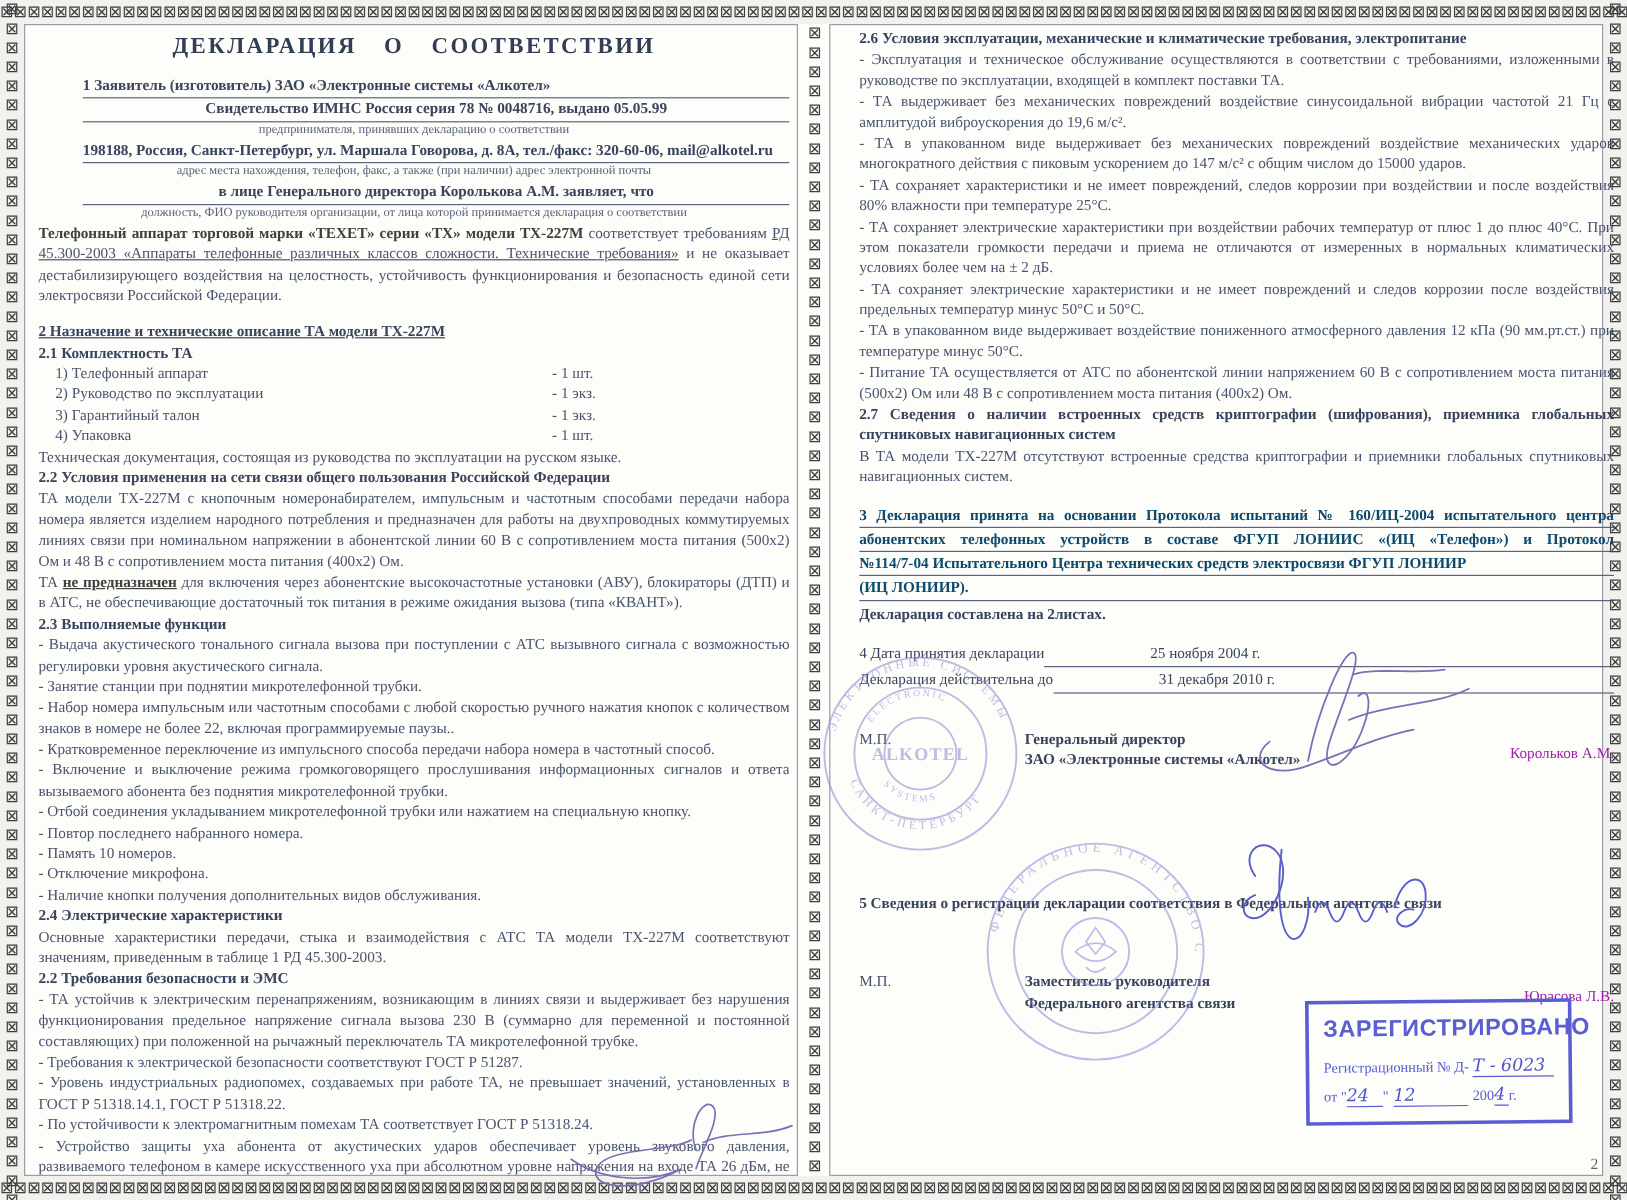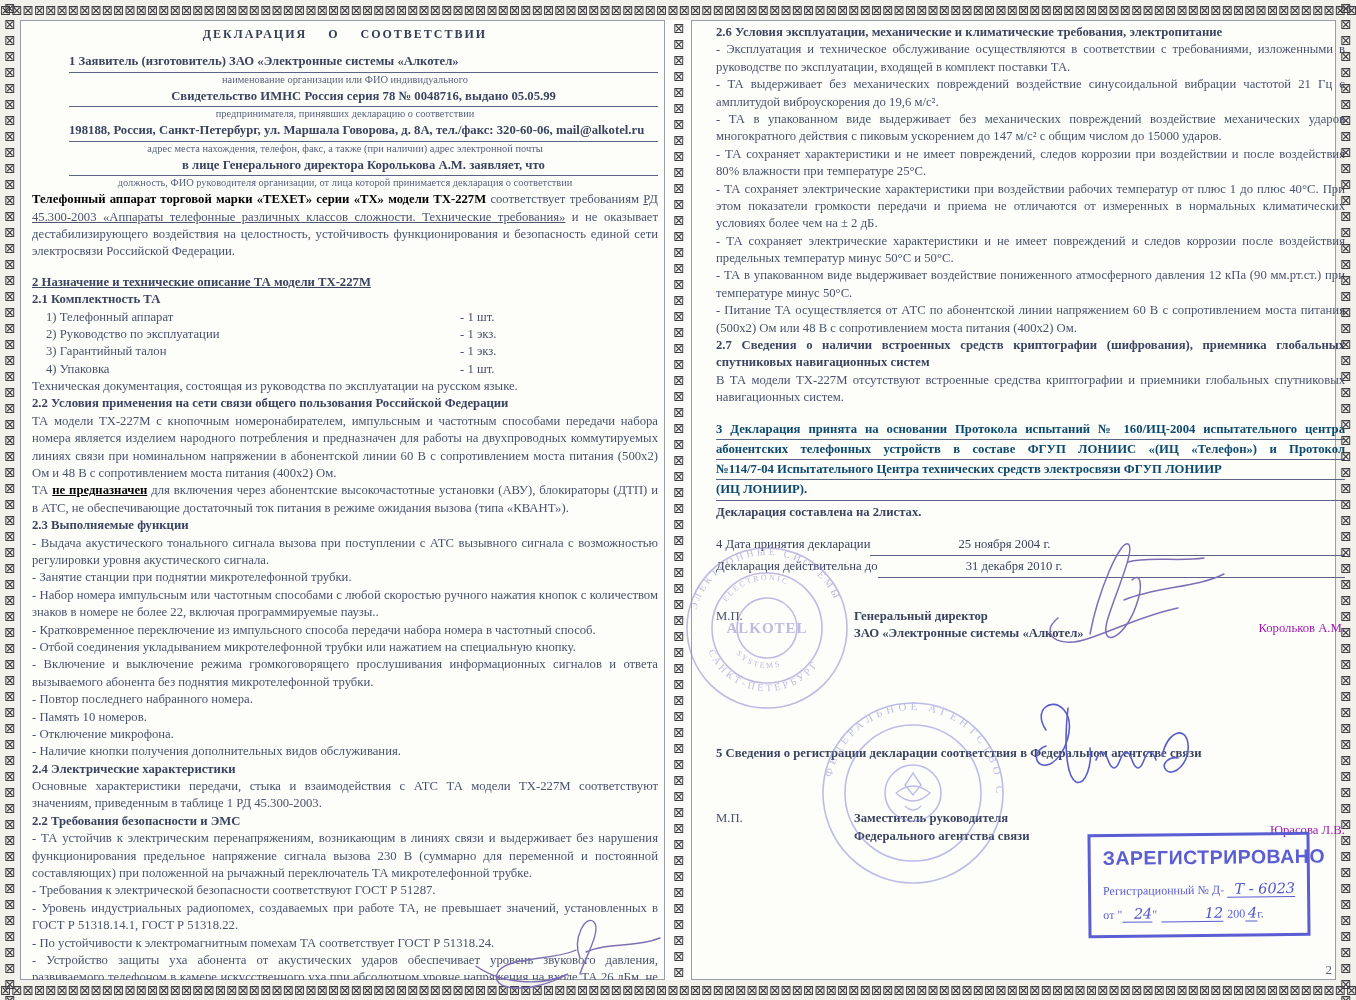--- a/index.html
+++ b/index.html
@@ -28,26 +28,26 @@
     border-left:1px solid #979da9;border-right:1px solid #979da9;
     writing-mode:vertical-rl;text-orientation:upright;line-height:24px;
     text-align:center;z-index:3;background:#fdfdfa;
   }
   
   .col{position:absolute;top:24px;height:956px;overflow:hidden;z-index:2;
        font-size:12.7px;line-height:1.37;text-align:justify;}
   .col-left{left:32px;width:626px;}
   .col-right{left:716px;width:629px;}
   p{margin:0;}
-  .b{font-weight:bold;color:#000000;}
+  .b{font-weight:bold;color:#404040;}
   .u{text-decoration:underline;}
   .ctr{text-align:center;}
   .fld{font-weight:bold;color:#3a445f;border-bottom:1.2px solid #5a6485;padding-bottom:1px;margin-left:37px;}
   .cap{font-size:10.4px;text-align:center;line-height:1.35;color:#59637e;margin-bottom:1px;}
-  .title{font-size:12px;font-weight:bold;text-align:center;letter-spacing:2px;word-spacing:16px;
+  .title{font-size:19px;font-weight:bold;text-align:center;letter-spacing:2px;word-spacing:16px;
          color:#333d55;margin:2px 0 11px;}.sp13{height:13px;}
   .kit-row{display:flex;}
   .kit-item{width:428px;padding-left:14px;box-sizing:border-box;}
   .kit-qty{flex:1;text-align:left;}
   .hline{font-weight:bold;color:#3a445f;}
   
   .l3{font-weight:bold;color:#0c4a6e;border-bottom:1.2px solid #5a6485;line-height:1.52;}
   .jl{text-align:justify;text-align-last:justify;}
   
   .s4row{display:flex;font-weight:normal;color:#3a445f;line-height:1.65;justify-content:center;}
@@ -64,39 +64,38 @@
     left:1088px;top:833px;width:222px;z-index:5;position:absolute;
     border:3px solid #5a5ed2;color:#5a5ed2;transform:rotate(-0.6deg);
     padding:10px 12px 12px;box-sizing:border-box;background:rgba(255,255,255,0);
   }
   #regstamp .rtitle{
     font-family:"Liberation Sans", sans-serif;font-weight:bold;font-size:19.5px;
     letter-spacing:0.5px;text-align:center;margin-bottom:12px;white-space:nowrap;
   }
   #regstamp .rrow{font-size:12px;display:flex;align-items:baseline;white-space:nowrap;margin-top:7px;}
   .hw{font-family:"DejaVu Serif", serif;font-style:italic;color:#4f55cc;font-size:14.5px;}
-  .bl{border-bottom:1.3px solid #5a5ed2;display:inline-block;text-align:right;}
+  .bl{border-bottom:1.3px solid #5a5ed2;display:inline-block;text-align:left;}
   #pagenum{position:absolute;right:24px;bottom:22px;z-index:4;font-size:13px;color:#5a6070;}
   svg text{font-family:"Liberation Serif", serif;}
 </style>
 </head>
 <body>
 
 <div class="inner-frame"></div>
 <div class="chain b-top">⊠⊠⊠⊠⊠⊠⊠⊠⊠⊠⊠⊠⊠⊠⊠⊠⊠⊠⊠⊠⊠⊠⊠⊠⊠⊠⊠⊠⊠⊠⊠⊠⊠⊠⊠⊠⊠⊠⊠⊠⊠⊠⊠⊠⊠⊠⊠⊠⊠⊠⊠⊠⊠⊠⊠⊠⊠⊠⊠⊠⊠⊠⊠⊠⊠⊠⊠⊠⊠⊠⊠⊠⊠⊠⊠⊠⊠⊠⊠⊠⊠⊠⊠⊠⊠⊠⊠⊠⊠⊠⊠⊠⊠⊠⊠⊠⊠⊠⊠⊠⊠⊠⊠⊠⊠⊠⊠⊠⊠⊠⊠⊠⊠⊠⊠⊠⊠⊠⊠⊠⊠⊠⊠⊠⊠⊠⊠⊠⊠⊠⊠⊠⊠⊠⊠⊠⊠⊠⊠⊠⊠⊠⊠⊠⊠⊠⊠⊠⊠⊠⊠⊠⊠⊠⊠⊠⊠⊠⊠⊠⊠⊠⊠⊠⊠⊠⊠⊠⊠⊠⊠⊠⊠⊠⊠⊠⊠⊠⊠⊠⊠⊠⊠⊠⊠⊠⊠⊠⊠⊠⊠⊠⊠⊠⊠⊠⊠⊠⊠⊠⊠⊠⊠⊠⊠⊠⊠⊠⊠⊠⊠⊠⊠⊠⊠⊠⊠⊠⊠⊠⊠⊠⊠⊠⊠⊠⊠⊠⊠⊠⊠⊠⊠⊠⊠⊠⊠⊠⊠⊠⊠⊠⊠⊠⊠⊠⊠⊠⊠⊠⊠⊠⊠⊠⊠⊠⊠⊠⊠⊠⊠⊠⊠⊠⊠⊠⊠⊠⊠⊠⊠⊠⊠⊠⊠⊠⊠⊠⊠⊠⊠⊠⊠⊠⊠⊠⊠⊠⊠⊠⊠⊠⊠⊠⊠⊠⊠⊠⊠⊠</div>
 <div class="chain b-bottom">⊠⊠⊠⊠⊠⊠⊠⊠⊠⊠⊠⊠⊠⊠⊠⊠⊠⊠⊠⊠⊠⊠⊠⊠⊠⊠⊠⊠⊠⊠⊠⊠⊠⊠⊠⊠⊠⊠⊠⊠⊠⊠⊠⊠⊠⊠⊠⊠⊠⊠⊠⊠⊠⊠⊠⊠⊠⊠⊠⊠⊠⊠⊠⊠⊠⊠⊠⊠⊠⊠⊠⊠⊠⊠⊠⊠⊠⊠⊠⊠⊠⊠⊠⊠⊠⊠⊠⊠⊠⊠⊠⊠⊠⊠⊠⊠⊠⊠⊠⊠⊠⊠⊠⊠⊠⊠⊠⊠⊠⊠⊠⊠⊠⊠⊠⊠⊠⊠⊠⊠⊠⊠⊠⊠⊠⊠⊠⊠⊠⊠⊠⊠⊠⊠⊠⊠⊠⊠⊠⊠⊠⊠⊠⊠⊠⊠⊠⊠⊠⊠⊠⊠⊠⊠⊠⊠⊠⊠⊠⊠⊠⊠⊠⊠⊠⊠⊠⊠⊠⊠⊠⊠⊠⊠⊠⊠⊠⊠⊠⊠⊠⊠⊠⊠⊠⊠⊠⊠⊠⊠⊠⊠⊠⊠⊠⊠⊠⊠⊠⊠⊠⊠⊠⊠⊠⊠⊠⊠⊠⊠⊠⊠⊠⊠⊠⊠⊠⊠⊠⊠⊠⊠⊠⊠⊠⊠⊠⊠⊠⊠⊠⊠⊠⊠⊠⊠⊠⊠⊠⊠⊠⊠⊠⊠⊠⊠⊠⊠⊠⊠⊠⊠⊠⊠⊠⊠⊠⊠⊠⊠⊠⊠⊠⊠⊠⊠⊠⊠⊠⊠⊠⊠⊠⊠⊠⊠⊠⊠⊠⊠⊠⊠⊠⊠⊠⊠⊠⊠⊠⊠⊠⊠⊠⊠⊠⊠⊠⊠⊠⊠</div>
 <div class="chain b-left">⊠⊠⊠⊠⊠⊠⊠⊠⊠⊠⊠⊠⊠⊠⊠⊠⊠⊠⊠⊠⊠⊠⊠⊠⊠⊠⊠⊠⊠⊠⊠⊠⊠⊠⊠⊠⊠⊠⊠⊠⊠⊠⊠⊠⊠⊠⊠⊠⊠⊠⊠⊠⊠⊠⊠⊠⊠⊠⊠⊠⊠⊠⊠⊠⊠⊠⊠⊠⊠⊠⊠⊠⊠⊠⊠⊠⊠⊠⊠⊠⊠⊠⊠⊠⊠⊠⊠⊠⊠⊠⊠⊠⊠⊠⊠⊠⊠⊠⊠⊠⊠⊠⊠⊠⊠⊠⊠⊠⊠⊠⊠⊠⊠⊠⊠⊠⊠⊠⊠⊠⊠⊠⊠⊠⊠⊠⊠⊠⊠⊠⊠⊠⊠⊠⊠⊠⊠⊠⊠⊠⊠⊠⊠⊠⊠⊠⊠⊠⊠⊠⊠⊠⊠⊠⊠⊠⊠⊠⊠⊠⊠⊠⊠⊠⊠⊠⊠⊠⊠⊠⊠⊠⊠⊠⊠⊠⊠⊠⊠⊠⊠⊠⊠⊠⊠⊠⊠⊠⊠⊠⊠⊠⊠⊠⊠⊠⊠⊠⊠⊠⊠⊠⊠⊠⊠⊠⊠⊠⊠⊠⊠⊠⊠⊠⊠⊠⊠⊠⊠⊠⊠⊠⊠⊠⊠⊠⊠⊠⊠⊠⊠⊠⊠⊠⊠⊠⊠⊠⊠⊠⊠⊠⊠⊠⊠⊠⊠⊠⊠⊠⊠⊠⊠⊠⊠⊠⊠⊠⊠⊠⊠⊠⊠⊠⊠⊠⊠⊠⊠⊠⊠⊠⊠⊠⊠⊠⊠⊠⊠⊠⊠⊠⊠⊠⊠⊠⊠⊠⊠⊠⊠⊠⊠⊠⊠⊠⊠⊠⊠⊠</div>
 <div class="chain b-right">⊠⊠⊠⊠⊠⊠⊠⊠⊠⊠⊠⊠⊠⊠⊠⊠⊠⊠⊠⊠⊠⊠⊠⊠⊠⊠⊠⊠⊠⊠⊠⊠⊠⊠⊠⊠⊠⊠⊠⊠⊠⊠⊠⊠⊠⊠⊠⊠⊠⊠⊠⊠⊠⊠⊠⊠⊠⊠⊠⊠⊠⊠⊠⊠⊠⊠⊠⊠⊠⊠⊠⊠⊠⊠⊠⊠⊠⊠⊠⊠⊠⊠⊠⊠⊠⊠⊠⊠⊠⊠⊠⊠⊠⊠⊠⊠⊠⊠⊠⊠⊠⊠⊠⊠⊠⊠⊠⊠⊠⊠⊠⊠⊠⊠⊠⊠⊠⊠⊠⊠⊠⊠⊠⊠⊠⊠⊠⊠⊠⊠⊠⊠⊠⊠⊠⊠⊠⊠⊠⊠⊠⊠⊠⊠⊠⊠⊠⊠⊠⊠⊠⊠⊠⊠⊠⊠⊠⊠⊠⊠⊠⊠⊠⊠⊠⊠⊠⊠⊠⊠⊠⊠⊠⊠⊠⊠⊠⊠⊠⊠⊠⊠⊠⊠⊠⊠⊠⊠⊠⊠⊠⊠⊠⊠⊠⊠⊠⊠⊠⊠⊠⊠⊠⊠⊠⊠⊠⊠⊠⊠⊠⊠⊠⊠⊠⊠⊠⊠⊠⊠⊠⊠⊠⊠⊠⊠⊠⊠⊠⊠⊠⊠⊠⊠⊠⊠⊠⊠⊠⊠⊠⊠⊠⊠⊠⊠⊠⊠⊠⊠⊠⊠⊠⊠⊠⊠⊠⊠⊠⊠⊠⊠⊠⊠⊠⊠⊠⊠⊠⊠⊠⊠⊠⊠⊠⊠⊠⊠⊠⊠⊠⊠⊠⊠⊠⊠⊠⊠⊠⊠⊠⊠⊠⊠⊠⊠⊠⊠⊠⊠</div>
 <div class="chain divider">⊠⊠⊠⊠⊠⊠⊠⊠⊠⊠⊠⊠⊠⊠⊠⊠⊠⊠⊠⊠⊠⊠⊠⊠⊠⊠⊠⊠⊠⊠⊠⊠⊠⊠⊠⊠⊠⊠⊠⊠⊠⊠⊠⊠⊠⊠⊠⊠⊠⊠⊠⊠⊠⊠⊠⊠⊠⊠⊠⊠⊠⊠⊠⊠⊠⊠⊠⊠⊠⊠⊠⊠⊠⊠⊠⊠⊠⊠⊠⊠⊠⊠⊠⊠⊠⊠⊠⊠⊠⊠⊠⊠⊠⊠⊠⊠⊠⊠⊠⊠⊠⊠⊠⊠⊠⊠⊠⊠⊠⊠⊠⊠⊠⊠⊠⊠⊠⊠⊠⊠⊠⊠⊠⊠⊠⊠⊠⊠⊠⊠⊠⊠⊠⊠⊠⊠⊠⊠⊠⊠⊠⊠⊠⊠⊠⊠⊠⊠⊠⊠⊠⊠⊠⊠⊠⊠⊠⊠⊠⊠⊠⊠⊠⊠⊠⊠⊠⊠⊠⊠⊠⊠⊠⊠⊠⊠⊠⊠⊠⊠⊠⊠⊠⊠⊠⊠⊠⊠⊠⊠⊠⊠⊠⊠⊠⊠⊠⊠⊠⊠⊠⊠⊠⊠⊠⊠⊠⊠⊠⊠⊠⊠⊠⊠⊠⊠⊠⊠⊠⊠⊠⊠⊠⊠⊠⊠⊠⊠⊠⊠⊠⊠⊠⊠⊠⊠⊠⊠⊠⊠⊠⊠⊠⊠⊠⊠⊠⊠⊠⊠⊠⊠⊠⊠⊠⊠⊠⊠⊠⊠⊠⊠⊠⊠⊠⊠⊠⊠⊠⊠⊠⊠⊠⊠⊠⊠⊠⊠⊠⊠⊠⊠⊠⊠⊠⊠⊠⊠⊠⊠⊠⊠⊠⊠⊠⊠⊠⊠⊠⊠</div>
 
 <div class="col col-left">
   <div class="title">ДЕКЛАРАЦИЯ О СООТВЕТСТВИИ</div>
 
   <p class="fld">1 Заявитель (изготовитель) ЗАО «Электронные системы «Алкотел»</p>
-  <p class="cap">наименование организации или ФИО индивидуального</p>
   <p class="fld ctr">Свидетельство ИМНС Россия серия 78 № 0048716, выдано 05.05.99</p>
   <p class="cap">предпринимателя, принявших декларацию о соответствии</p>
   <p class="fld">198188, Россия, Санкт-Петербург, ул. Маршала Говорова, д. 8А, тел./факс: 320-60-06, mail@alkotel.ru</p>
   <p class="cap">адрес места нахождения, телефон, факс, а также (при наличии) адрес электронной почты</p>
   <p class="fld ctr">в лице Генерального директора Королькова А.М.  заявляет, что</p>
   <p class="cap">должность, ФИО руководителя организации, от лица которой принимается декларация о соответствии</p>
 
   <p><span class="b">Телефонный аппарат торговой марки «ТЕХЕТ» серии «ТХ» модели ТХ-227М</span><span> соответствует требованиям </span><span class="u">РД 45.300-2003 «Аппараты телефонные различных классов сложности. Технические требования»</span><span> и не оказывает дестабилизирующего воздействия на целостность, устойчивость функционирования и безопасность единой сети электросвязи Российской Федерации.</span></p>
 
   <div class="sp13"></div>
@@ -122,22 +121,22 @@
 
   <p class="hline">2.2 Условия применения на сети связи общего пользования Российской Федерации</p>
   <p>ТА модели ТХ-227М с кнопочным номеронабирателем, импульсным и частотным способами передачи набора номера является изделием народного потребления и предназначен для работы на двухпроводных коммутируемых линиях связи при номинальном напряжении в абонентской линии 60 В с сопротивлением моста питания (500х2) Ом и 48 В с сопротивлением моста питания (400х2) Ом.</p>
   <p><span>ТА </span><span class="b u">не предназначен</span><span> для включения через абонентские высокочастотные установки (АВУ), блокираторы (ДТП) и в АТС, не обеспечивающие достаточный ток питания в режиме ожидания вызова (типа «КВАНТ»).</span></p>
 
   <p class="hline">2.3 Выполняемые функции</p>
   <p>- Выдача акустического тонального сигнала вызова при поступлении с АТС вызывного сигнала с возможностью регулировки уровня акустического сигнала.</p>
   <p>- Занятие станции при поднятии микротелефонной трубки.</p>
   <p>- Набор номера импульсным или частотным способами с любой скоростью ручного нажатия кнопок с количеством знаков в номере не более 22, включая программируемые паузы..</p>
   <p>- Кратковременное переключение из импульсного способа передачи набора номера в частотный способ.</p>
+  <p>- Включение и выключение режима громкоговорящего прослушивания информационных сигналов и ответа вызываемого абонента без поднятия микротелефонной трубки.</p>
   <p>- Отбой соединения укладыванием микротелефонной трубки или нажатием на специальную кнопку.</p>
-  <p>- Включение и выключение режима громкоговорящего прослушивания информационных сигналов и ответа вызываемого абонента без поднятия микротелефонной трубки.</p>
   <p>- Повтор последнего набранного номера.</p>
   <p>- Память 10 номеров.</p>
   <p>- Отключение микрофона.</p>
   <p>- Наличие кнопки получения дополнительных видов обслуживания.</p>
 
   <p class="hline">2.4 Электрические характеристики</p>
   <p>Основные характеристики передачи, стыка и взаимодействия с АТС ТА модели ТХ-227М соответствуют значениям, приведенным в таблице 1 РД 45.300-2003.</p>
 
   <p class="hline">2.2 Требования безопасности и ЭМС</p>
   <p>- ТА устойчив к электрическим перенапряжениям, возникающим в линиях связи и выдерживает без нарушения функционирования предельное напряжение сигнала вызова 230 В (суммарно для переменной и постоянной составляющих) при положенной на рычажный переключатель ТА микротелефонной трубке.</p>

